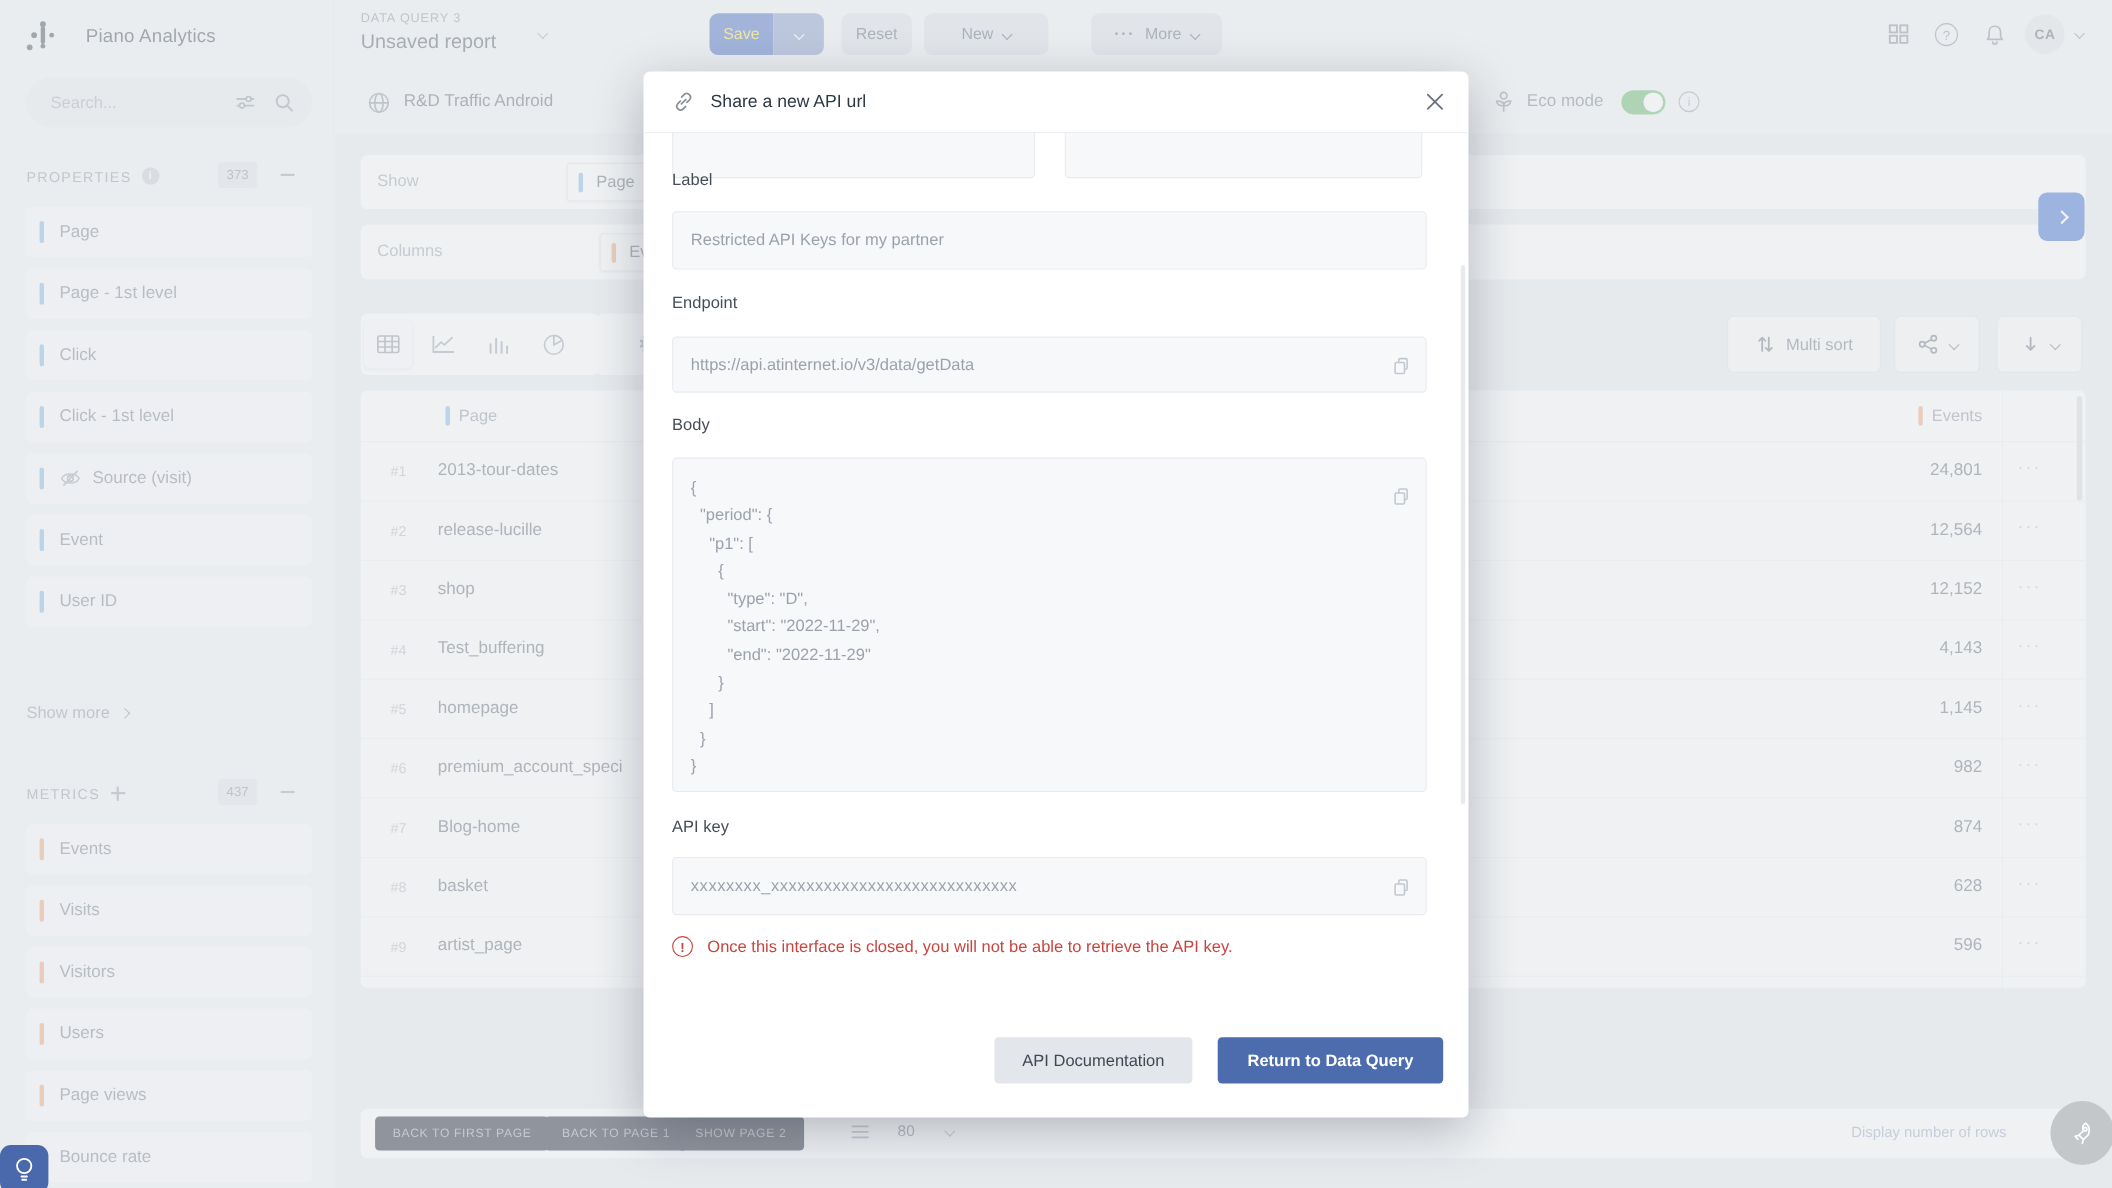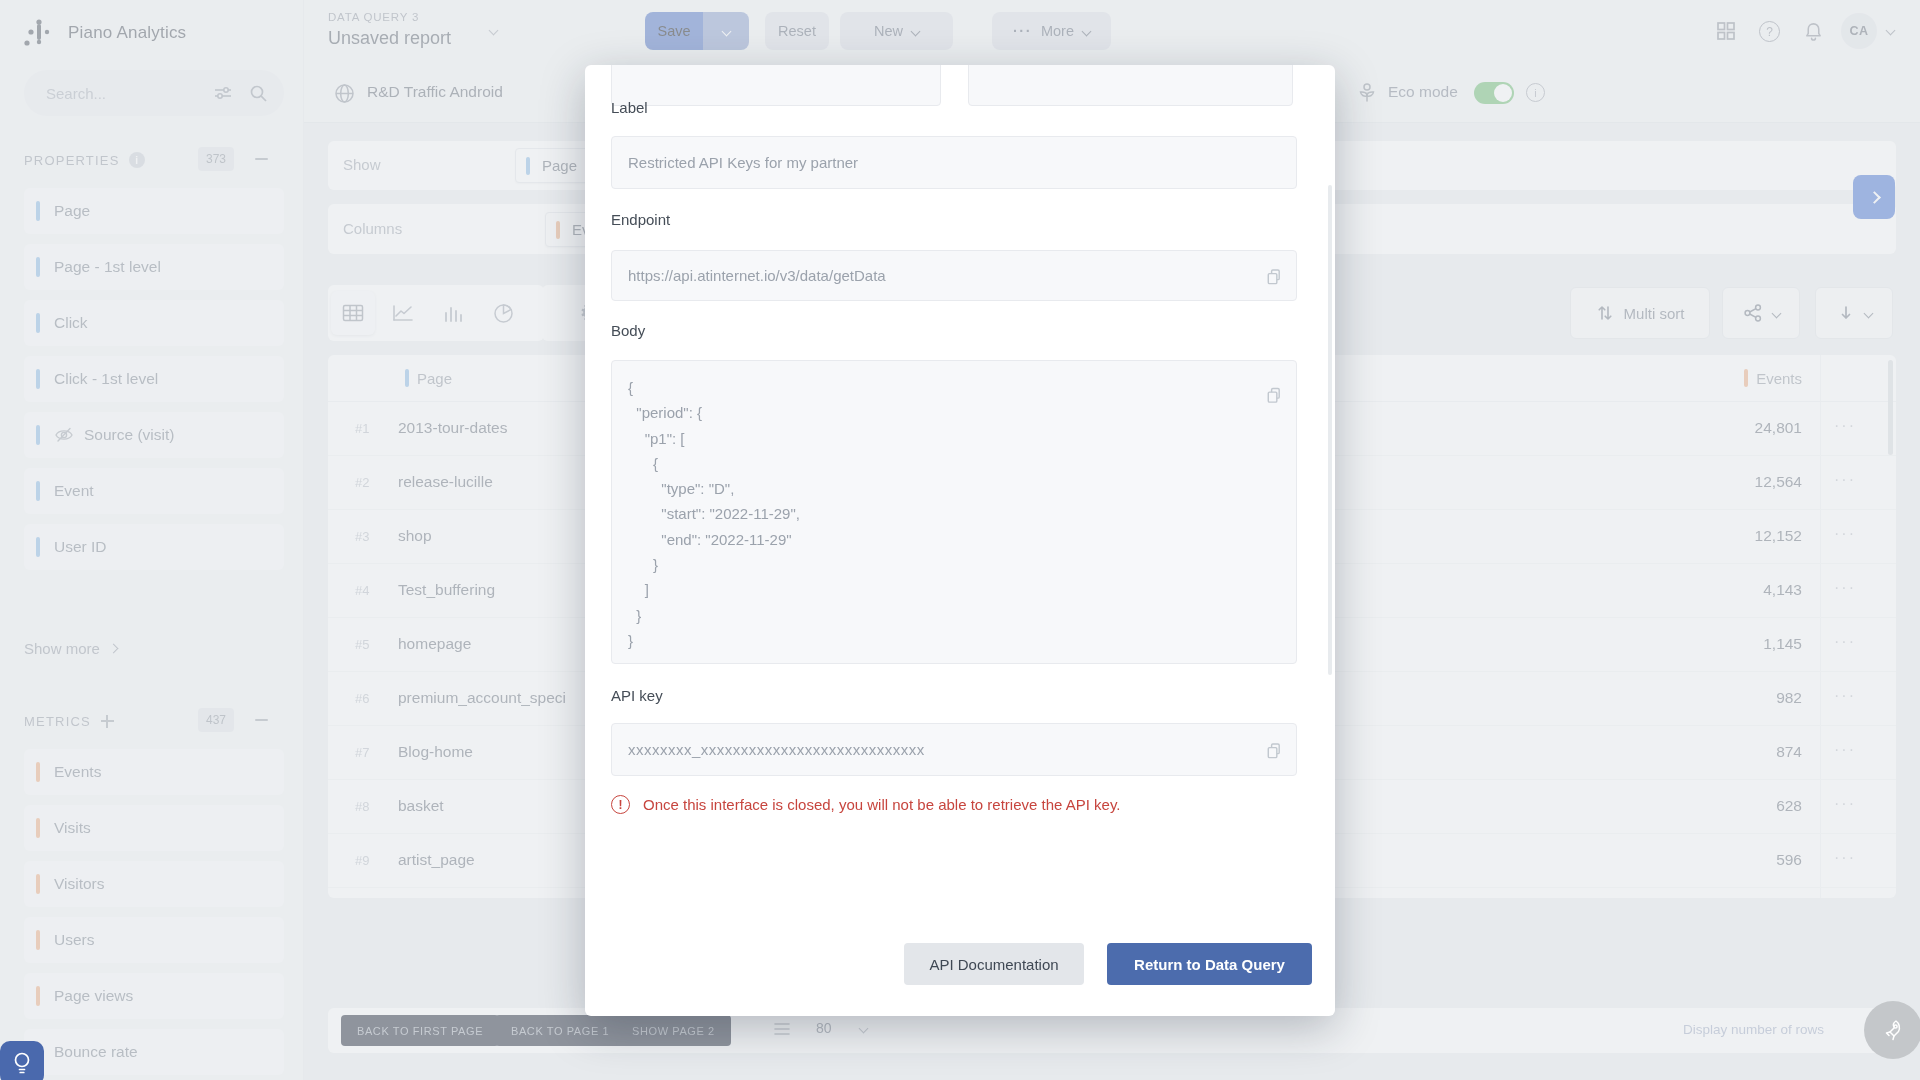--- a/index.html
+++ b/index.html
@@ -6,21 +6,21 @@
   html,body { width:1920px; height:1080px; }
   body { font-family:"Liberation Sans","DejaVu Sans",sans-serif; background:#fff; }
   .stage { position:relative; width:1920px; height:1080px; overflow:hidden; background:#f3f4f6; }
   .abs { position:absolute; }
   svg { display:block; }
   .chev { display:inline-block; width:7px; height:7px; border-right:1.6px solid currentColor; border-bottom:1.6px solid currentColor; transform:rotate(45deg); }
   .chev.r { transform:rotate(-45deg); }
 
   
   .sidebar { position:absolute; left:0; top:0; width:304px; height:1080px; background:#f3f4f6; border-right:1px solid #e8eaed; z-index:1; }
-  .brand { position:absolute; left:22px; top:16px; display:flex; align-items:center; gap:12px; }
+  .brand { position:absolute; left:22px; top:16px; display:flex; align-items:center; gap:22px; }
   .brand-name { font-size:17px; color:#3f4752; letter-spacing:.2px; }
   .search { position:absolute; left:24px; top:70px; width:260px; height:46px; border-radius:24px; background:#ebedf0; display:flex; align-items:center; }
   .search-ph { margin-left:22px; font-size:15px; color:#a4aab4; flex:1; }
   .search .ic { margin-right:16px; color:#8f96a0; }
   .sec-head { position:absolute; left:24px; width:260px; height:26px; display:flex; align-items:center; }
   .sec-title { font-size:13px; letter-spacing:1.2px; color:#8d949e; }
   .sec-head .info { margin-left:9px; }
   .badge { position:absolute; right:50px; top:0; min-width:36px; height:24px; padding:0 7px; background:#e1e4e8; border-radius:4px; font-size:12px; color:#878e98; display:flex; align-items:center; justify-content:center; }
   .minus { position:absolute; right:16px; top:11px; width:13px; height:2px; background:#9aa0a9; border-radius:1px; }
   .plus { position:relative; width:13px; height:13px; margin-left:10px; }
@@ -37,21 +37,21 @@
 
   
   .main { position:absolute; left:304px; top:0; width:1616px; height:1080px; }
   .content-bg { position:absolute; left:0; top:123px; width:1616px; height:957px; background:#eceef0; }
   .tb-title { position:absolute; left:24px; top:11px; }
   .tb-kicker { font-size:11.5px; letter-spacing:.8px; color:#8b929c; }
   .tb-sub { font-size:18px; color:#4d5560; margin-top:5px; }
   .tb-chev { position:absolute; left:186px; top:27px; color:#9aa0a9; }
   .btn { position:absolute; top:12px; height:38px; border-radius:8px; display:flex; align-items:center; justify-content:center; font-size:14.5px; color:#596273; background:#dcdfe5; gap:9px; }
   .save-wrap { position:absolute; left:341px; top:12px; height:38px; display:flex; }
-  .save-main { width:58px; background:#3f68c0; color:#000000; border-radius:8px 0 0 8px; display:flex; align-items:center; justify-content:center; font-size:14.5px; }
+  .save-main { width:58px; background:#3f68c0; color:#fde047; border-radius:8px 0 0 8px; display:flex; align-items:center; justify-content:center; font-size:14.5px; }
   .save-caret { width:46px; background:#7f97c9; color:#fff; border-radius:0 8px 8px 0; display:flex; align-items:center; justify-content:center; }
   .top-ic { position:absolute; top:21px; color:#848b95; }
   .avatar { position:absolute; left:1537px; top:13px; width:36px; height:36px; border-radius:50%; background:#e2e5e9; color:#5d6570; font-size:12.5px; font-weight:bold; display:flex; align-items:center; justify-content:center; letter-spacing:.5px; }
   .reportbar { position:absolute; left:0; top:62px; width:1616px; height:61px; border-bottom:1px solid #e2e5e8; }
   .site { position:absolute; left:63px; top:21px; font-size:15.5px; color:#59616d; }
   .eco-lbl { position:absolute; left:1084px; top:21px; font-size:15.5px; color:#707987; }
   .toggle { position:absolute; left:1170px; top:20px; width:40px; height:22px; border-radius:11px; background:#5fb765; }
   .toggle .knob { position:absolute; right:2px; top:2px; width:18px; height:18px; border-radius:50%; background:#fff; }
   .circ-ic { border-radius:50%; display:flex; align-items:center; justify-content:center; }
 
@@ -480,20 +480,36 @@
   </div>
   <div class="rocket-btn">
     <svg width="26" height="26" viewBox="0 0 26 26" stroke="#fff" stroke-width="1.5" fill="none" stroke-linecap="round" stroke-linejoin="round">
       <path d="M16 4 c3 2 4.5 6.5 2.5 10.5 l-4.5 4.5 -4 -4 4.5 -4.5 C12.5 8.5 13 6 16 4 Z"></path>
       <circle cx="15.5" cy="9.5" r="1.6"></circle>
       <path d="M10 15 l-3.5 1 2.5 2.5 M14 19 l-1 3.5"></path>
     </svg>
   </div>
 
   <div class="modal">
+    <div class="modal-head">
+      <span class="m-link">
+        <svg width="21" height="21" viewBox="0 0 21 21" stroke="currentColor" stroke-width="1.6" fill="none" stroke-linecap="round" stroke-linejoin="round">
+          <path d="M8.5 12.5 L12.5 8.5"></path>
+          <path d="M7.5 10 l-2.3 2.3 a3.4 3.4 0 0 0 4.8 4.8 L12.3 14.8"></path>
+          <path d="M13.5 11 l2.3 -2.3 a3.4 3.4 0 0 0 -4.8 -4.8 L8.7 6.2"></path>
+        </svg>
+      </span>
+      <span class="modal-title">Share a new API url</span>
+      <span class="m-close">
+        <svg width="17" height="17" viewBox="0 0 17 17" stroke="currentColor" stroke-width="1.6" stroke-linecap="round">
+          <line x1="2" y1="2" x2="15" y2="15"></line>
+            <line x1="15" y1="2" x2="2" y2="15"></line>
+        </svg>
+      </span>
+    </div>
 
     <div class="modal-body">
 
       <div class="m-field" style="left:26px;top:-16px;width:330px;height:57px"></div>
       <div class="m-field" style="left:383px;top:-16px;width:325px;height:57px"></div>
 
       <div class="m-head2" style="top:34px">Label</div>
       <div class="m-field m-input" style="top:71px">
         <span class="val">Restricted API Keys for my partner</span>
       </div>

